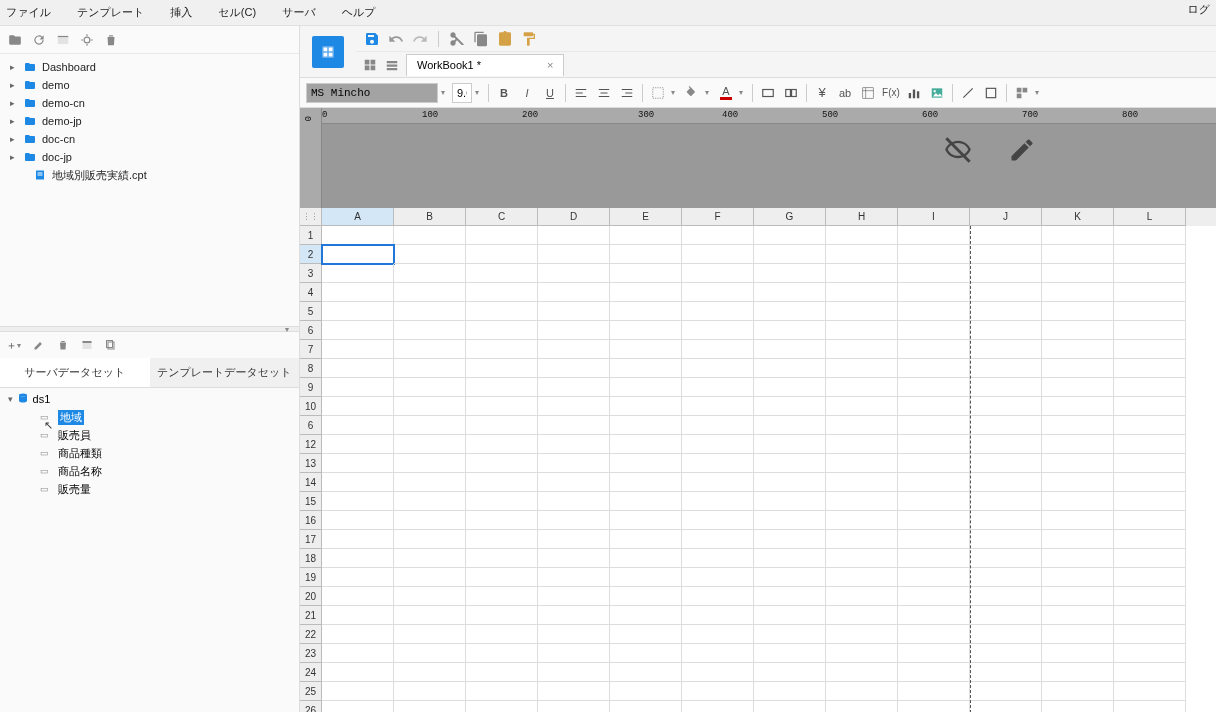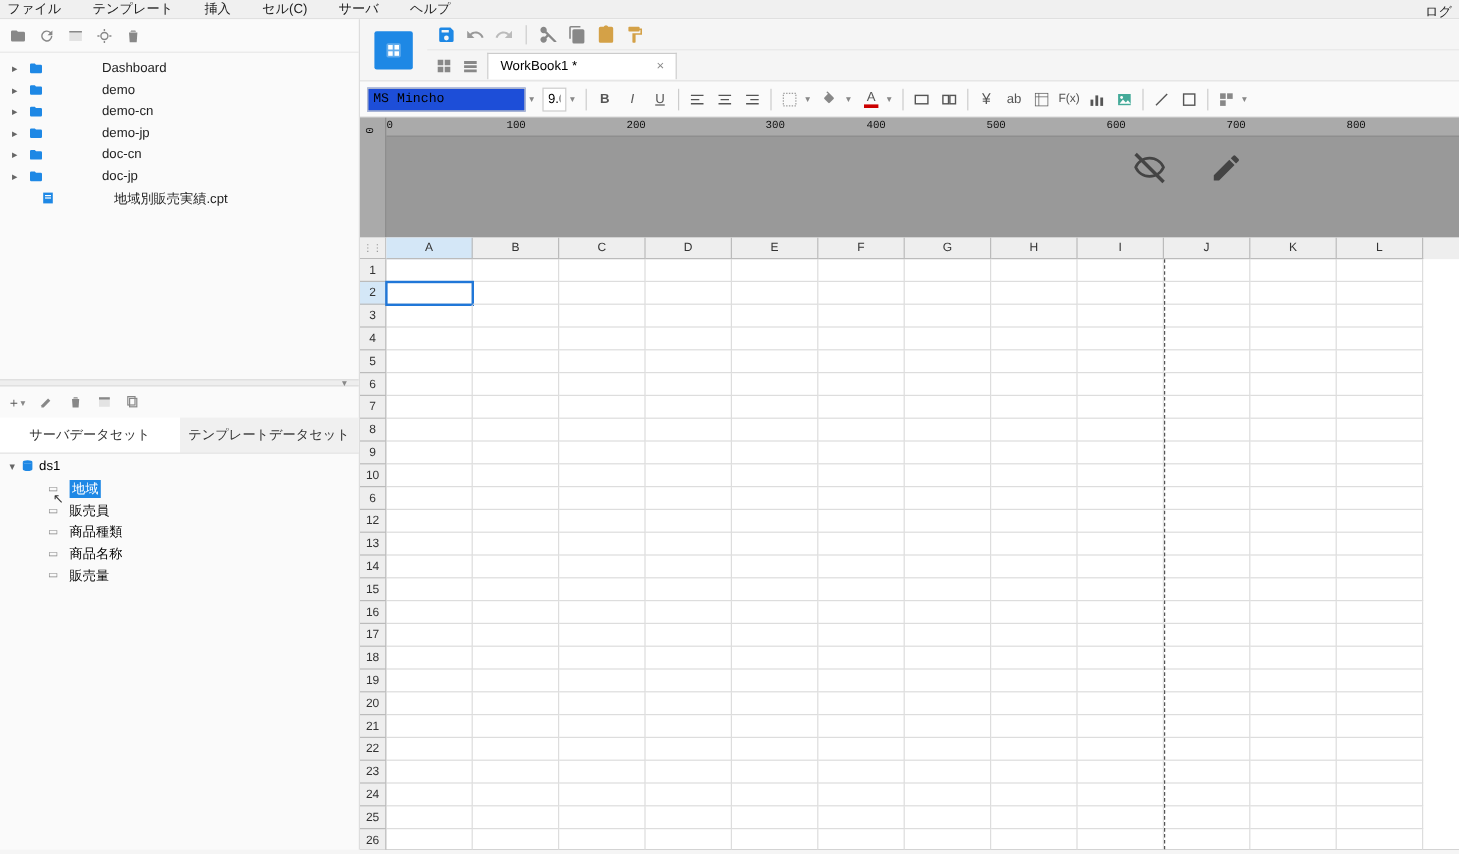--- a/index.html
+++ b/index.html
@@ -1,29 +1,29 @@
 <!DOCTYPE html>
 <html><head>
 <meta charset="utf-8">
 <style>
 * { box-sizing: border-box; margin: 0; padding: 0; font-family: "MS Gothic", sans-serif; font-size: 11px; }
 body { width: 1216px; height: 712px; background: #f5f5f5; overflow: hidden; position: relative; }
-.menubar { height: 16px; background: #f0f0f0; display: flex; align-items: center; padding: 0 6px; gap: 26px; border-bottom: 1px solid #e0e0e0; }
+.menubar { height: 26px; background: #f0f0f0; display: flex; align-items: center; padding: 0 6px; gap: 26px; border-bottom: 1px solid #e0e0e0; }
 .menubar span { cursor: pointer; color: #222; }
 .login { position: absolute; right: 6px; top: 2px; color: #222; }
 .container { display: flex; height: 692px; }
 .sidebar { width: 300px; background: #fafafa; border-right: 1px solid #ddd; display: flex; flex-direction: column; position: relative; }
 .sb-toolbar { height: 28px; display: flex; align-items: center; gap: 6px; padding: 0 6px; border-bottom: 1px solid #e8e8e8; }
 .sb-toolbar .ico { width: 18px; height: 18px; display: inline-flex; align-items: center; justify-content: center; color: #555; }
 .tree { padding: 4px 0; height: 272px; overflow: hidden; }
 .tree-item { display: flex; align-items: center; height: 18px; padding-left: 10px; gap: 4px; cursor: pointer; }
 .tree-item .arrow { width: 8px; color: #666; font-size: 9px; }
 .tree-item .fico { width: 16px; height: 14px; display: inline-flex; align-items: center; justify-content: center; }
 .tree-item.file { padding-left: 32px; }
-.tree-item .label { color: #222; margin-left: 43px; }
+.tree-item .label { color: #222; }
 .splitter { height: 6px; background: #eee; display: flex; justify-content: center; align-items: center; border-top: 1px solid #ddd; border-bottom: 1px solid #ddd; }
 .splitter::after { content: "▾"; font-size: 8px; color: #888; position: absolute; right: 10px; }
 .ds-toolbar { height: 26px; display: flex; align-items: center; gap: 6px; padding: 0 6px; }
 .ds-toolbar .ico { width: 18px; height: 18px; display: inline-flex; align-items: center; justify-content: center; color: #555; }
 .ds-tabs { display: flex; height: 30px; border-bottom: 1px solid #ddd; }
 .ds-tab { flex: 1; display: flex; align-items: center; justify-content: center; background: #fff; color: #333; font-size: 11px; cursor: pointer; }
 .ds-tab.active { background: #f0f0f0; }
 .ds-tree { padding: 2px 0; }
 .ds-root { display: flex; align-items: center; gap: 4px; height: 18px; padding-left: 8px; }
 .ds-field { display: flex; align-items: center; gap: 4px; height: 18px; padding-left: 40px; }
@@ -36,21 +36,21 @@
 .app-logo svg { fill: #fff; }
 .top-stack { flex: 1; display: flex; flex-direction: column; }
 .file-toolbar { height: 26px; display: flex; align-items: center; gap: 4px; padding: 0 6px; border-bottom: 1px solid #e8e8e8; }
 .file-toolbar .ico { width: 20px; height: 20px; display: inline-flex; align-items: center; justify-content: center; color: #666; }
 .file-toolbar .sep { width: 1px; height: 16px; background: #ccc; margin: 0 4px; }
 .doc-tabs { height: 25px; display: flex; align-items: center; padding: 0 6px; gap: 6px; }
 .doc-tabs .dti { width: 16px; height: 16px; display: inline-flex; align-items: center; justify-content: center; color: #666; }
 .doc-tab { display: flex; align-items: center; gap: 6px; padding: 2px 10px; background: #fff; border: 1px solid #ccc; border-bottom: none; height: 22px; font-family: "Courier New", monospace; font-size: 12px; }
 .doc-tab .close { color: #888; cursor: pointer; margin-left: 60px; }
 .fmt-toolbar { height: 30px; display: flex; align-items: center; gap: 3px; padding: 0 6px; background: #fafafa; border-bottom: 1px solid #ddd; }
-.font-select { width: 132px; height: 20px; border: 1px solid #ccc; padding: 0 4px; font-size: 11px; font-family: "Courier New", monospace; background: #1d4ed8; }
+.font-select { width: 132px; height: 20px; border: 1px solid #ccc; padding: 0 4px; font-size: 11px; font-family: "Courier New", monospace; background: #a3a3a3; }
 .size-select { width: 20px; height: 20px; border: 1px solid #ccc; padding: 0 4px; font-size: 11px; background: #fff; }
 .fmt-toolbar .ico { width: 20px; height: 20px; display: inline-flex; align-items: center; justify-content: center; color: #555; }
 .fmt-toolbar .sep { width: 1px; height: 18px; background: #ccc; margin: 0 2px; }
 .dd { width: 8px; font-size: 8px; color: #888; }
 .canvas-area { flex: 1; background: #999; position: relative; overflow: hidden; }
 .ruler-h { position: absolute; top: 0; left: 22px; right: 0; height: 16px; background: #aaa; border-bottom: 1px solid #888; }
 .ruler-h .tick { position: absolute; top: 2px; font-size: 9px; color: #111; font-family: "Courier New", monospace; }
 .ruler-v { position: absolute; top: 0; left: 0; width: 22px; bottom: 0; background: #aaa; border-right: 1px solid #888; }
 .ruler-v .tick { position: absolute; left: 2px; font-size: 9px; color: #111; writing-mode: vertical-rl; font-family: "Courier New", monospace; }
 .page-icons { position: absolute; top: 28px; right: 180px; display: flex; gap: 36px; }

